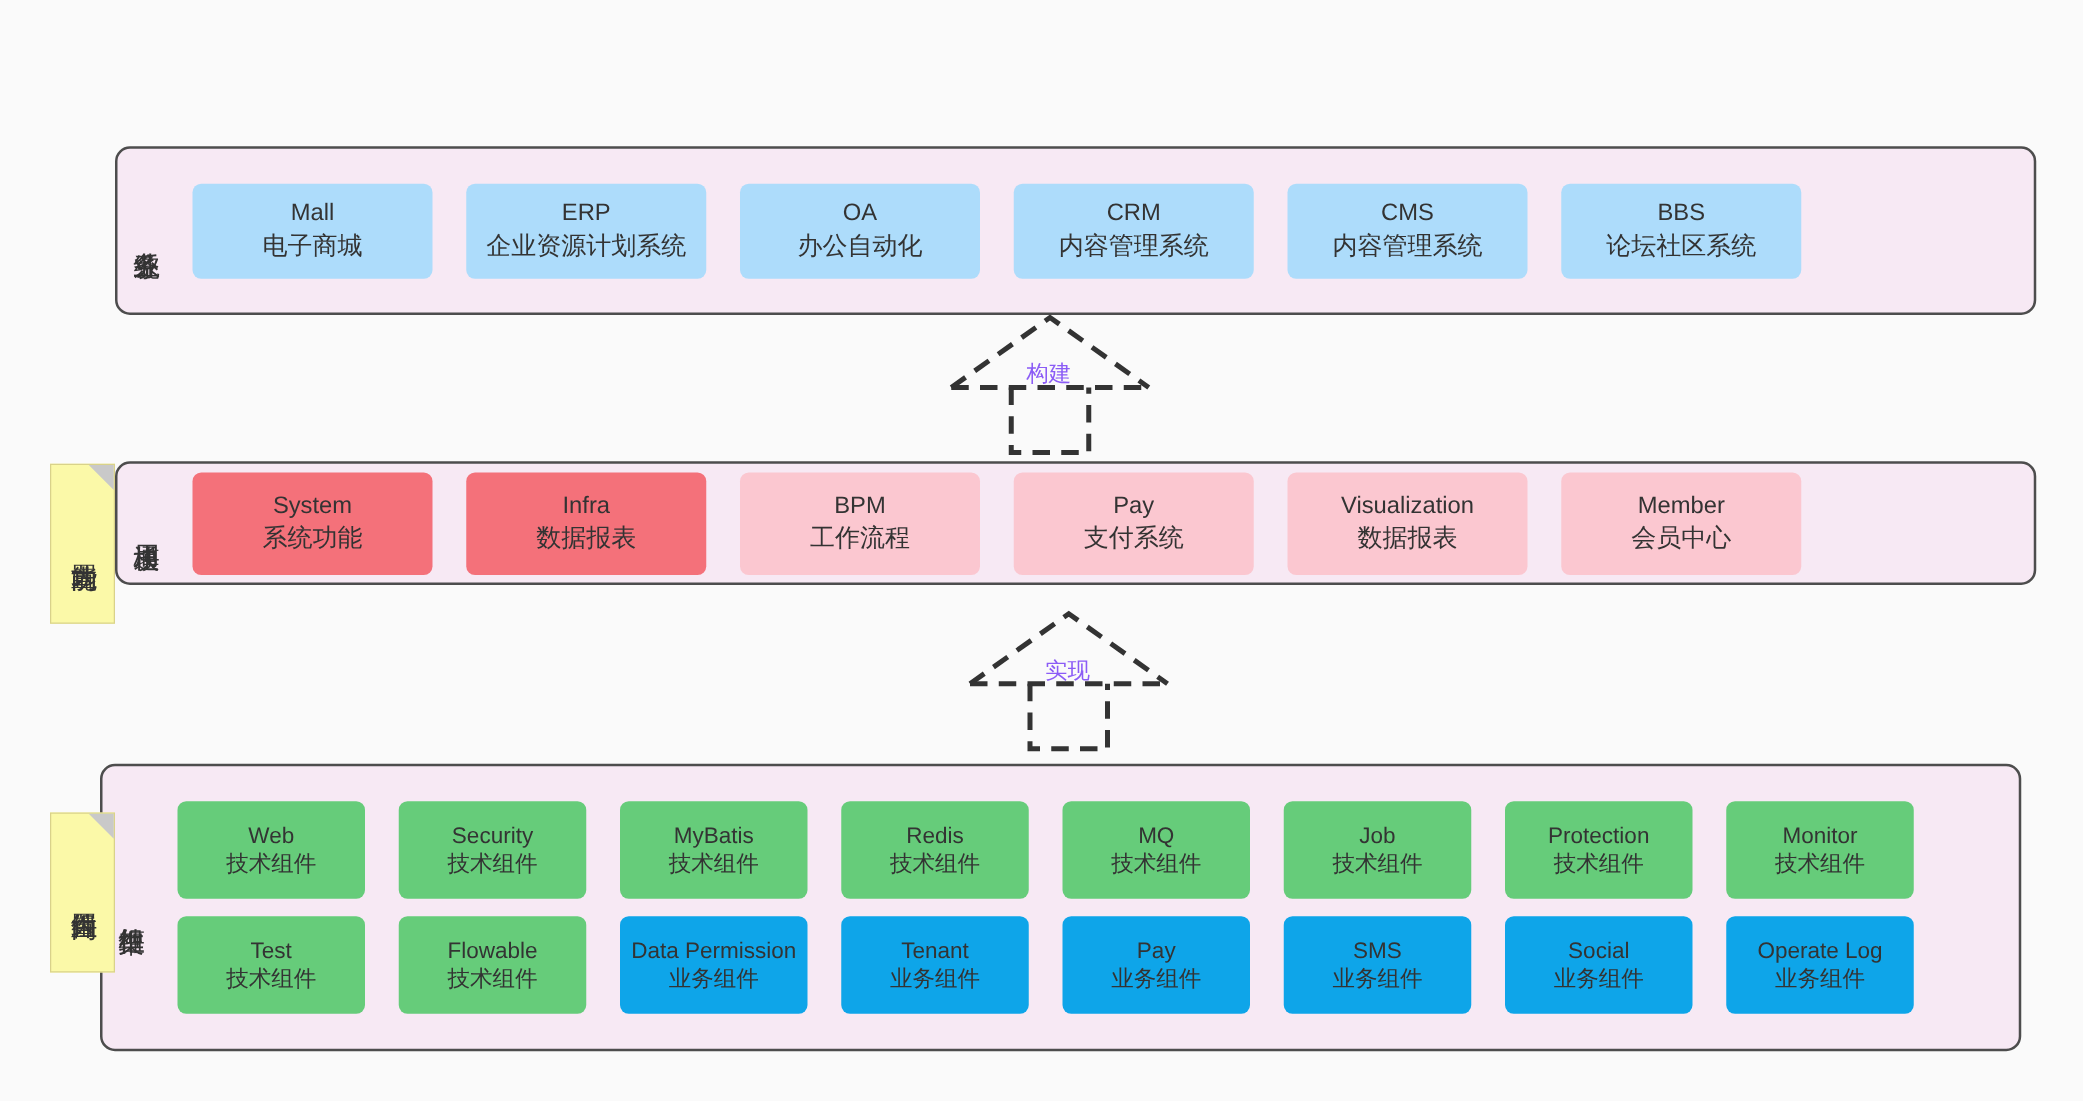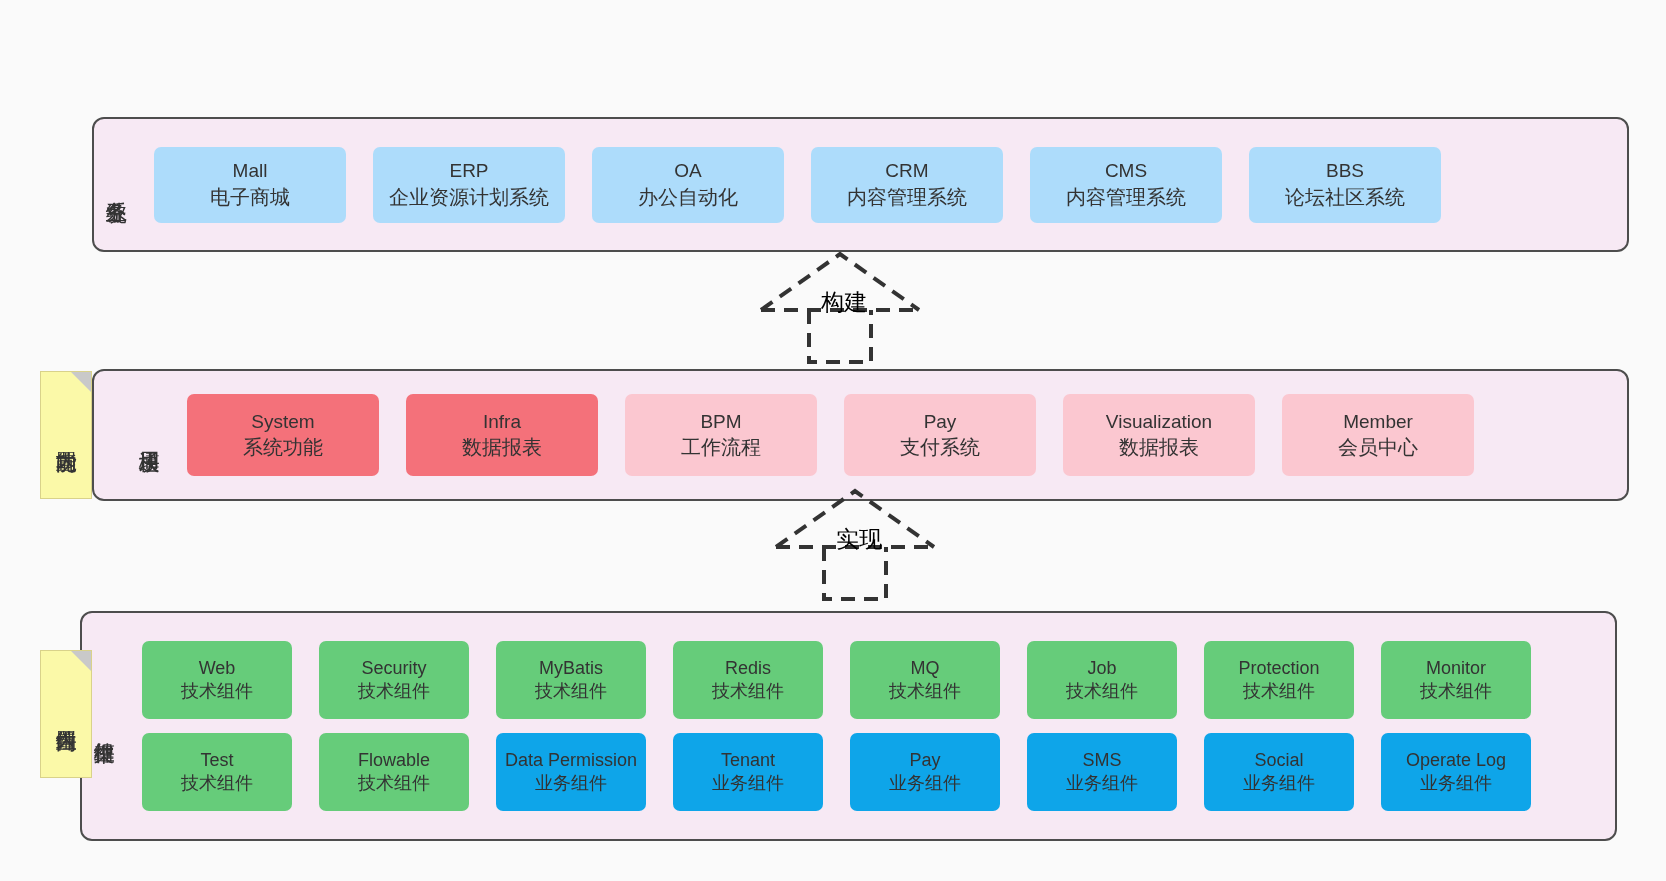--- a/index.html
+++ b/index.html
@@ -89,21 +89,21 @@
   .layer-top .box    { width: 192px; height: 76px; }
   .layer-mid .box    { width: 192px; height: 82px; }
   .layer-bottom .box { width: 150px; height: 78px; }
 
   .layer-bottom .row { gap: 27px; }
   .layer-bottom .box .t1,
   .layer-bottom .box .t2 { font-size: 18px; }
 
   
   .layer-top    { left: 92px; top: 117px;  width: 1537px; height: 135px; }
-  .layer-mid    { left: 92px; top: 369px;  width: 1537px; height: 132px; padding-left: 33px; }
+  .layer-mid    { left: 92px; top: 369px;  width: 1537px; height: 99px; }
   .layer-bottom { left: 80px; top: 611px;  width: 1537px; height: 230px; }
 
   
   .note {
     position: absolute;
     width: 52px;
     background: #FBF9A8;
     border: 1px solid #d9d28a;
     box-sizing: border-box;
     display: flex;
@@ -130,22 +130,22 @@
   .note-functions  { left: 40px; top: 371px; height: 128px; }
   .note-components { left: 40px; top: 650px; height: 128px; }
 
   
   .connector {
     position: absolute;
   }
   .connector svg { display: block; overflow: visible; }
   .connector .conn-label {
     position: absolute;
-    font-size: 23px;
-    color: #000000;
+    font-size: 18px;
+    color: #8b5cf6;
     background: transparent;
     white-space: nowrap;
     user-select: none;
   }
   .conn-build  { left: 745px; top: 248px; width: 190px; height: 116px; }
   .conn-impl   { left: 760px; top: 485px; width: 190px; height: 116px; text-decoration: underline; }
   .conn-build  .conn-label { left: 76px; top: 39px; }
   .conn-impl   .conn-label { left: 76px; top: 39px; }
 </style>
 </head>

